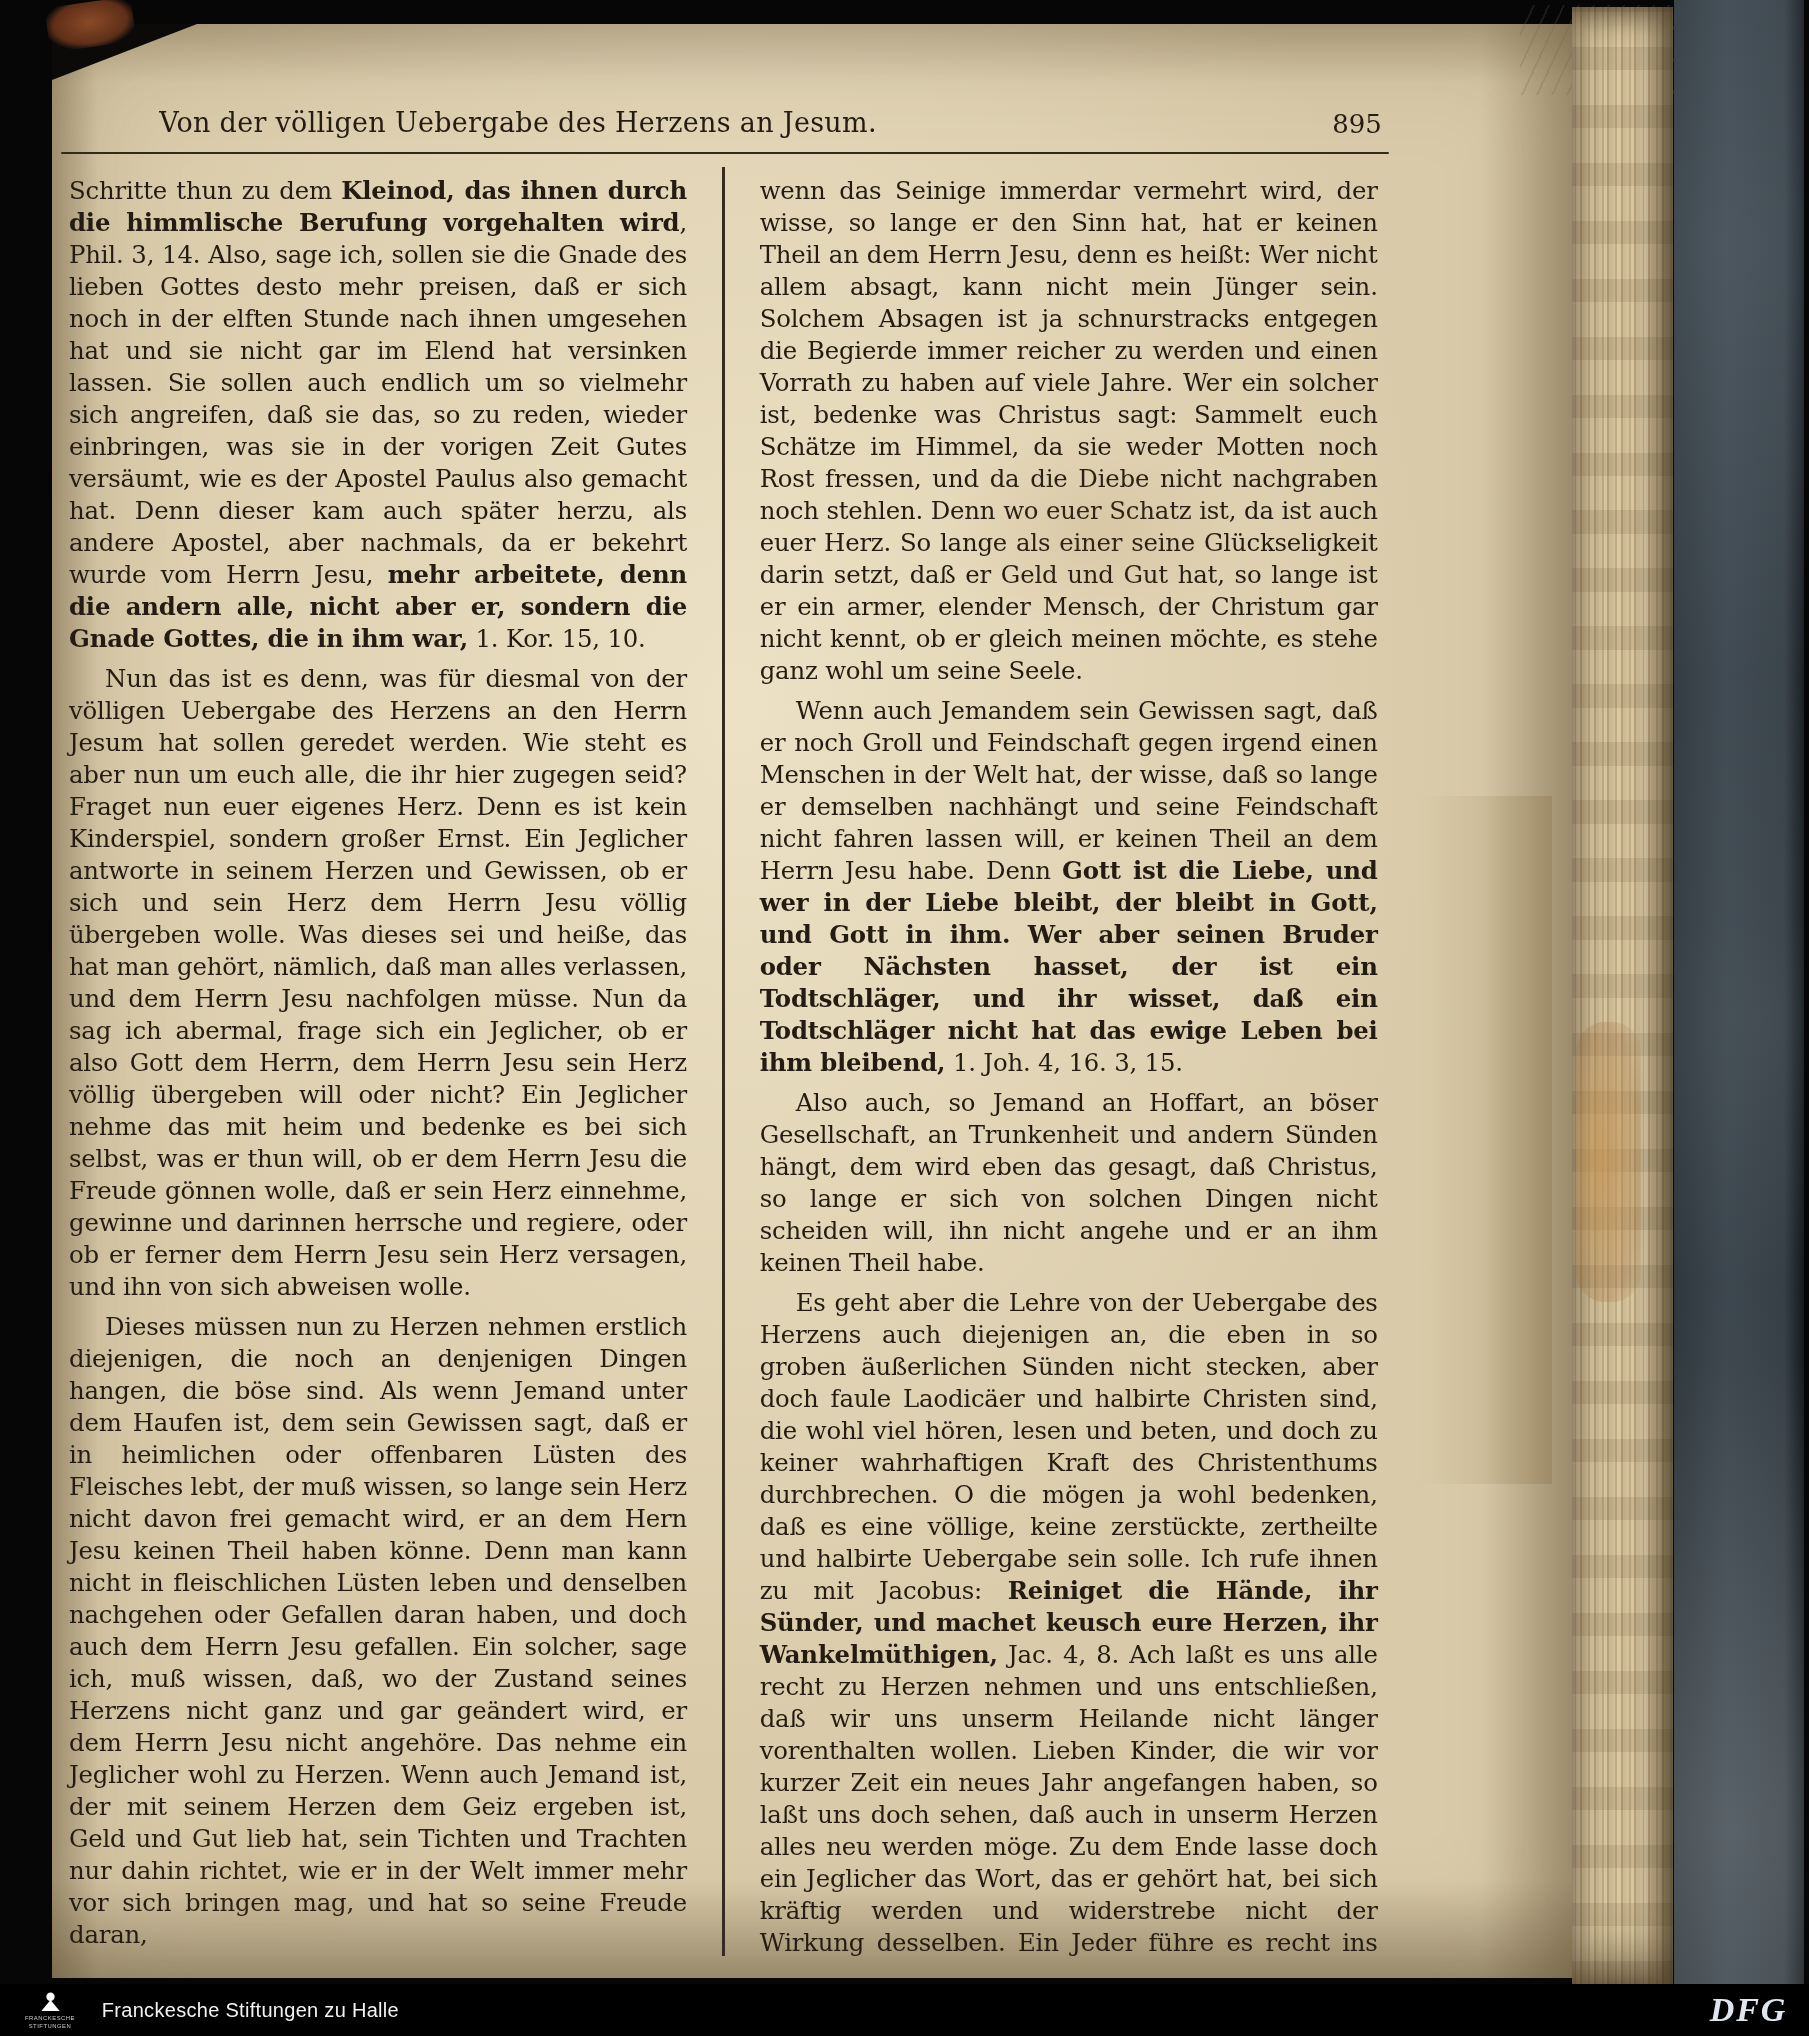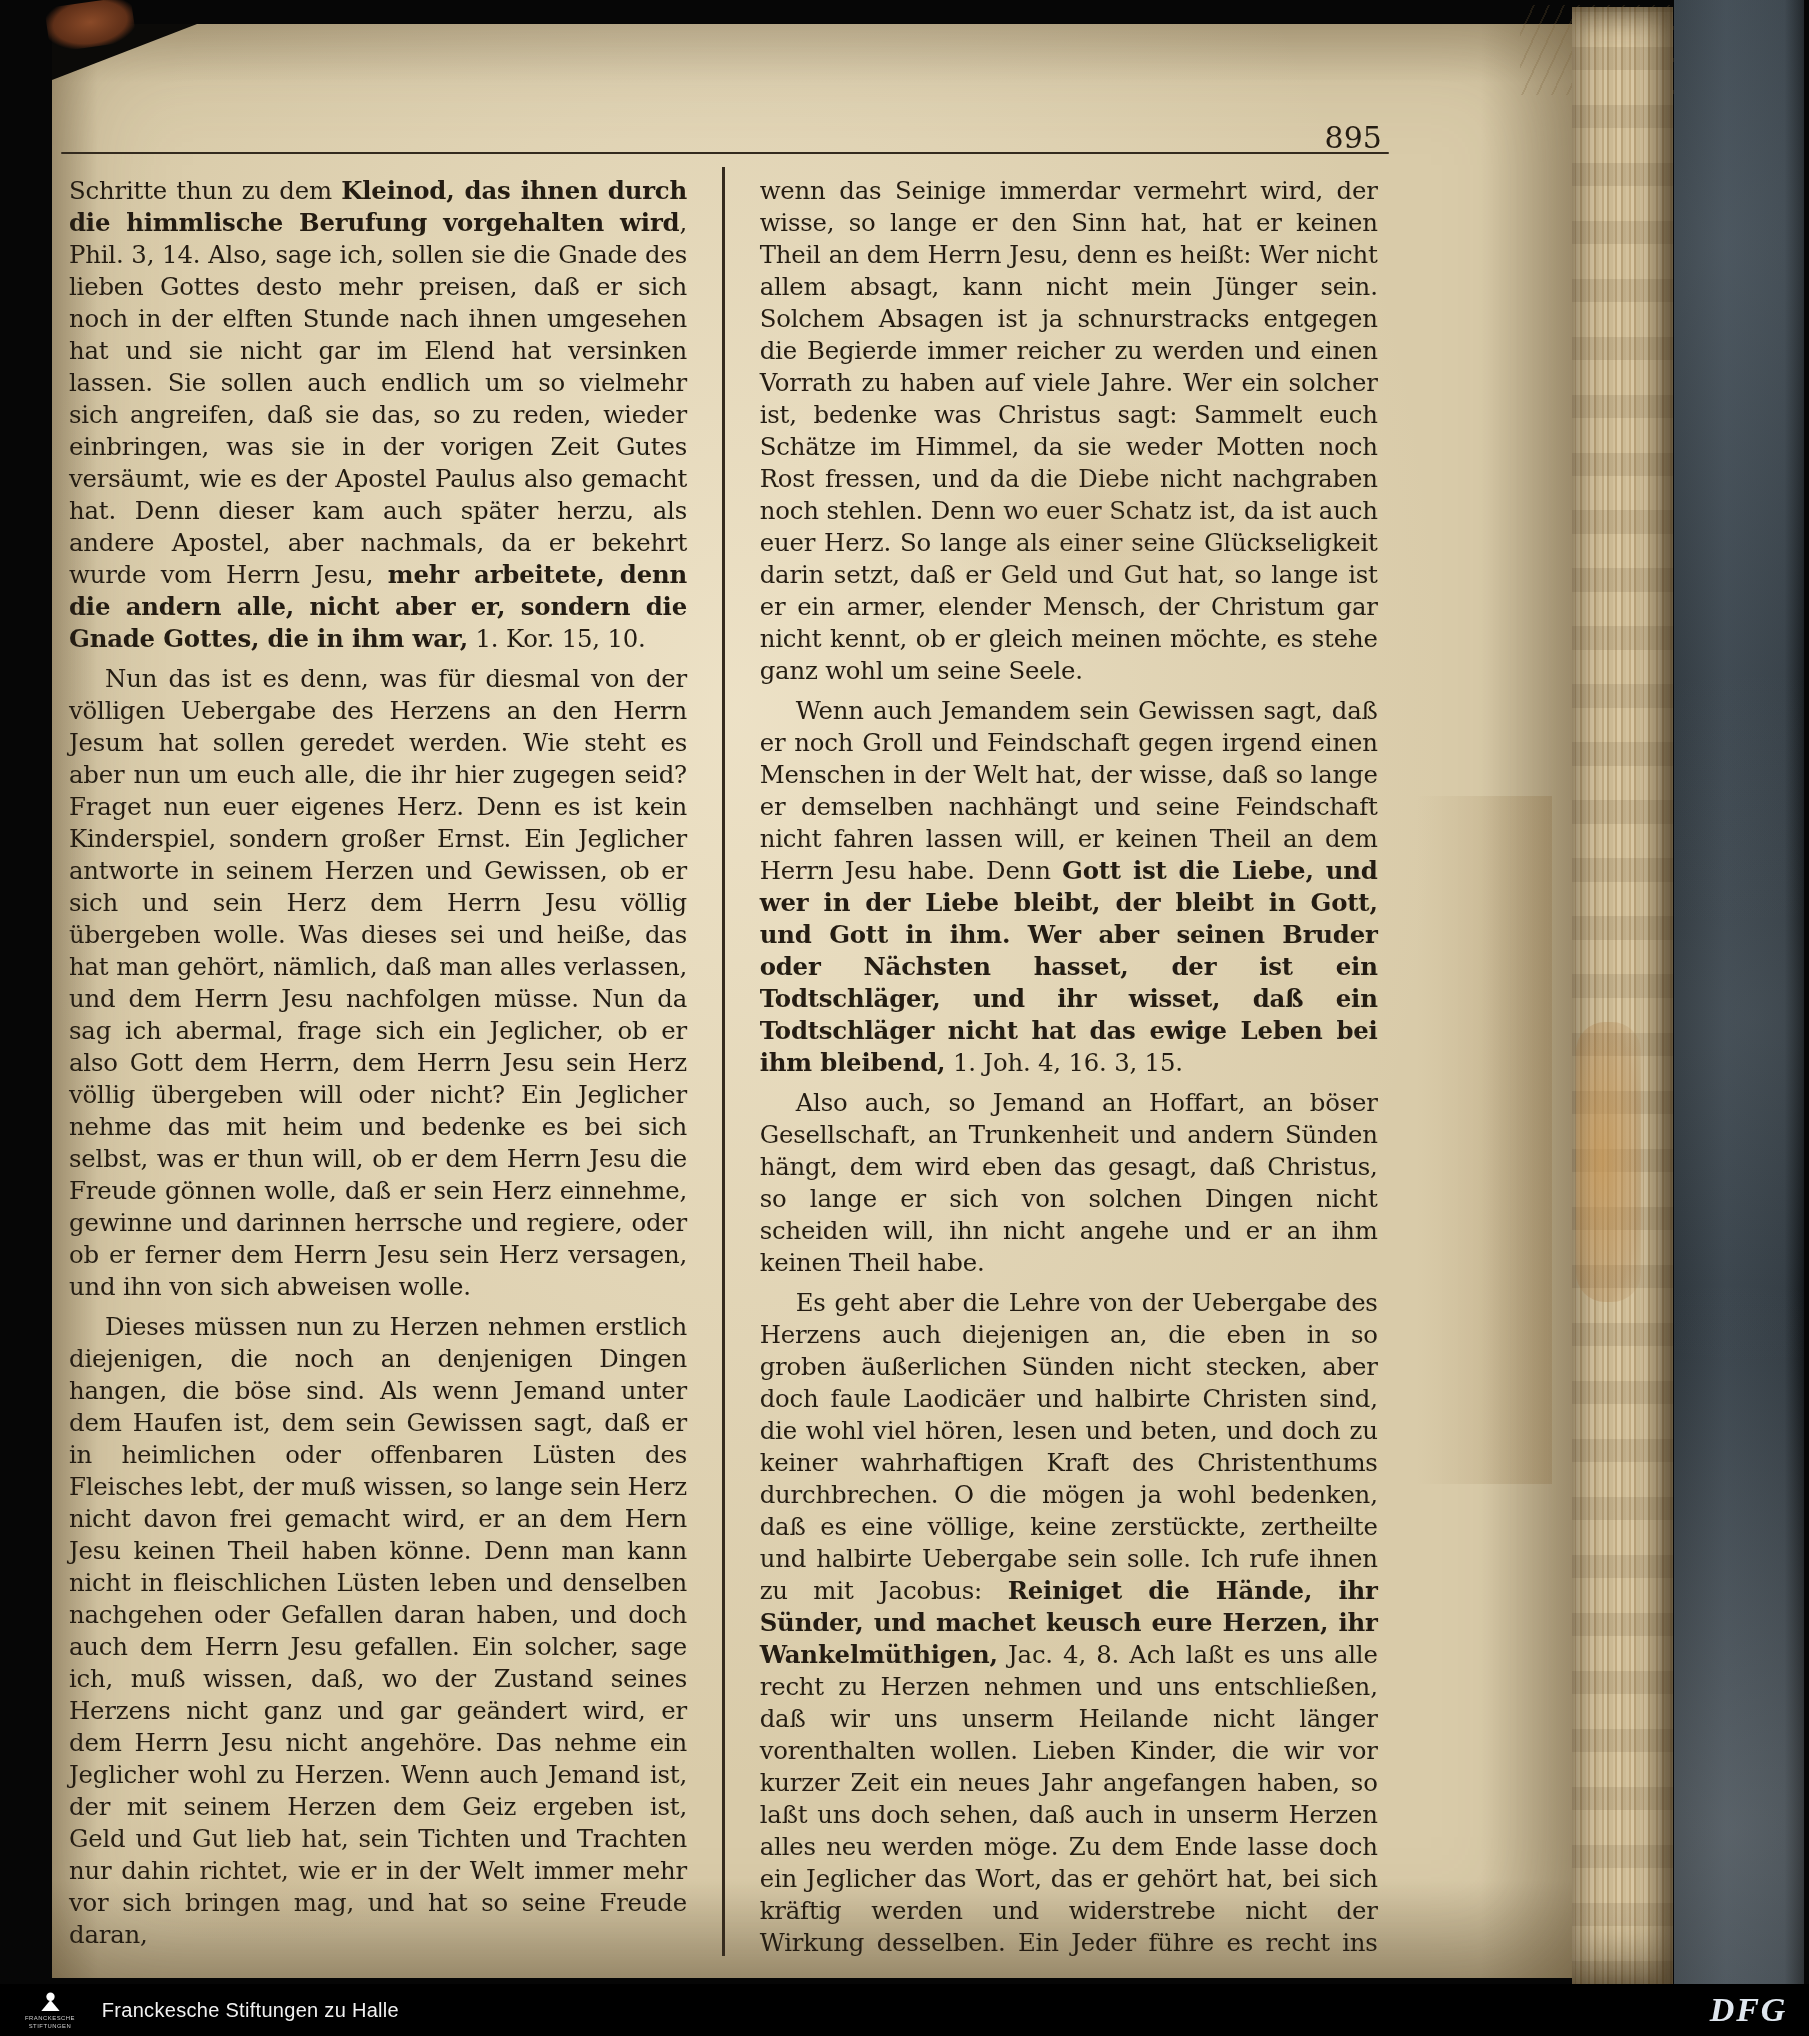--- a/index.html
+++ b/index.html
@@ -44,21 +44,21 @@
     background:
       radial-gradient(circle at 35% 12%, rgba(125,138,148,0.28), rgba(0,0,0,0) 38%),
       radial-gradient(circle at 60% 50%, rgba(140,150,155,0.16), rgba(0,0,0,0) 34%),
       radial-gradient(circle at 45% 90%, rgba(172,177,180,0.28), rgba(0,0,0,0) 30%),
       linear-gradient(90deg, #2c343a, #3a444c 40%, #333c43 85%, #101417);}
 
   
   .textblock{position:absolute;left:9px;top:83px;width:1328px;color:#241c12;}
   .running-head{position:relative;height:43px;font-size:27px;}
   .page-title{position:absolute;left:0;top:0;width:914px;text-align:center;letter-spacing:0.3px;}
-  .page-number{position:absolute;right:7.2px;top:13px;font-size:30px;}
+  .page-number{position:absolute;right:7.2px;top:2px;font-size:26px;}
   .head-rule{position:absolute;left:0;right:0;top:45px;height:2.7px;background:#332a1e;border-radius:1.8px;}
   .columns{position:absolute;left:0;top:60px;width:1328px;display:flex;}
   .col{width:634px;height:1789px;overflow:hidden;text-align:justify;
        font-size:24.4px;line-height:32px;letter-spacing:-0.2px;}
   .col-divider{width:2.7px;height:1789px;background:#352b1e;margin:0 27px;}
   .para{margin:8px;}
   .para.indent{text-indent:36px;}
   .bold{font-weight:bold;}
 
   
@@ -75,20 +75,21 @@
 </head>
 <body>
 
 <div class="stage">
 
   <div class="book-page">
     <div class="corner-damage"></div>
 
     <div class="textblock">
       <div class="running-head">
+        <div class="page-title">Von der völligen Uebergabe des Herzens an Jesum.</div>
         <div class="page-number">895</div>
         <div class="head-rule"></div>
       </div>
       <div class="columns">
         <div class="col">
             <p class="para"><span>Schritte thun zu dem </span><span class="bold">Kleinod, das ihnen durch die himmlische Berufung vorgehalten wird</span><span>, Phil. 3, 14. Also, sage ich, sollen sie die Gnade des lieben Gottes desto mehr preisen, daß er sich noch in der elften Stunde nach ihnen umgesehen hat und sie nicht gar im Elend hat versinken lassen. Sie sollen auch endlich um so vielmehr sich angreifen, daß sie das, so zu reden, wieder einbringen, was sie in der vorigen Zeit Gutes versäumt, wie es der Apostel Paulus also gemacht hat. Denn dieser kam auch später herzu, als andere Apostel, aber nachmals, da er bekehrt wurde vom Herrn Jesu, </span><span class="bold">mehr arbeitete, denn die andern alle, nicht aber er, sondern die Gnade Gottes, die in ihm war,</span><span> 1. Kor. 15, 10.</span></p>
             <p class="para indent"><span>Nun das ist es denn, was für diesmal von der völligen Uebergabe des Herzens an den Herrn Jesum hat sollen geredet werden. Wie steht es aber nun um euch alle, die ihr hier zugegen seid? Fraget nun euer eigenes Herz. Denn es ist kein Kinderspiel, sondern großer Ernst. Ein Jeglicher antworte in seinem Herzen und Gewissen, ob er sich und sein Herz dem Herrn Jesu völlig übergeben wolle. Was dieses sei und heiße, das hat man gehört, nämlich, daß man alles verlassen, und dem Herrn Jesu nachfolgen müsse. Nun da sag ich abermal, frage sich ein Jeglicher, ob er also Gott dem Herrn, dem Herrn Jesu sein Herz völlig übergeben will oder nicht? Ein Jeglicher nehme das mit heim und bedenke es bei sich selbst, was er thun will, ob er dem Herrn Jesu die Freude gönnen wolle, daß er sein Herz einnehme, gewinne und darinnen herrsche und regiere, oder ob er ferner dem Herrn Jesu sein Herz versagen, und ihn von sich abweisen wolle.</span></p>
             <p class="para indent"><span>Dieses müssen nun zu Herzen nehmen erstlich diejenigen, die noch an denjenigen Dingen hangen, die böse sind. Als wenn Jemand unter dem Haufen ist, dem sein Gewissen sagt, daß er in heimlichen oder offenbaren Lüsten des Fleisches lebt, der muß wissen, so lange sein Herz nicht davon frei gemacht wird, er an dem Hern Jesu keinen Theil haben könne. Denn man kann nicht in fleischlichen Lüsten leben und denselben nachgehen oder Gefallen daran haben, und doch auch dem Herrn Jesu gefallen. Ein solcher, sage ich, muß wissen, daß, wo der Zustand seines Herzens nicht ganz und gar geändert wird, er dem Herrn Jesu nicht angehöre. Das nehme ein Jeglicher wohl zu Herzen. Wenn auch Jemand ist, der mit seinem Herzen dem Geiz ergeben ist, Geld und Gut lieb hat, sein Tichten und Trachten nur dahin richtet, wie er in der Welt immer mehr vor sich bringen mag, und hat so seine Freude daran,</span></p>
           </div>
         <div class="col-divider"></div>

